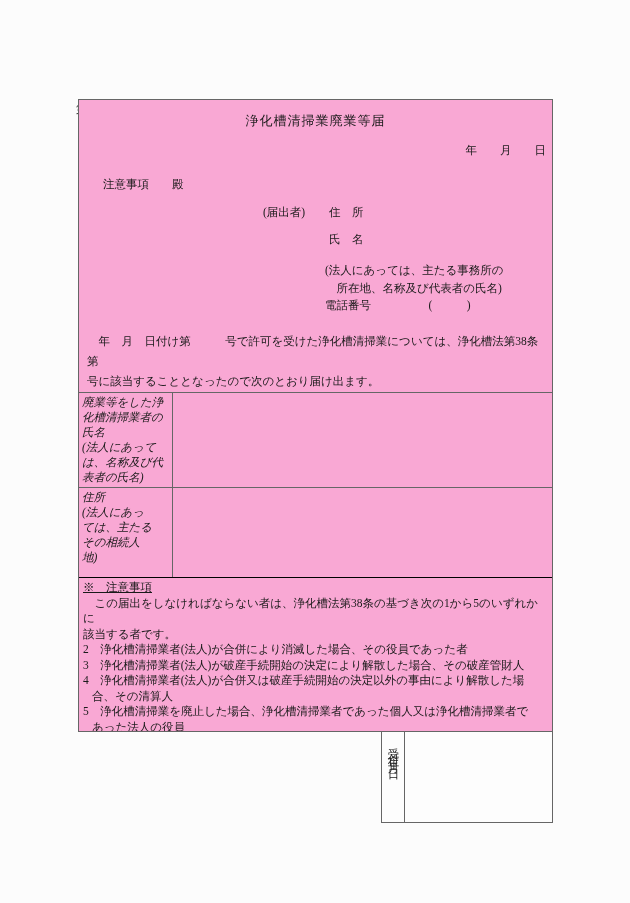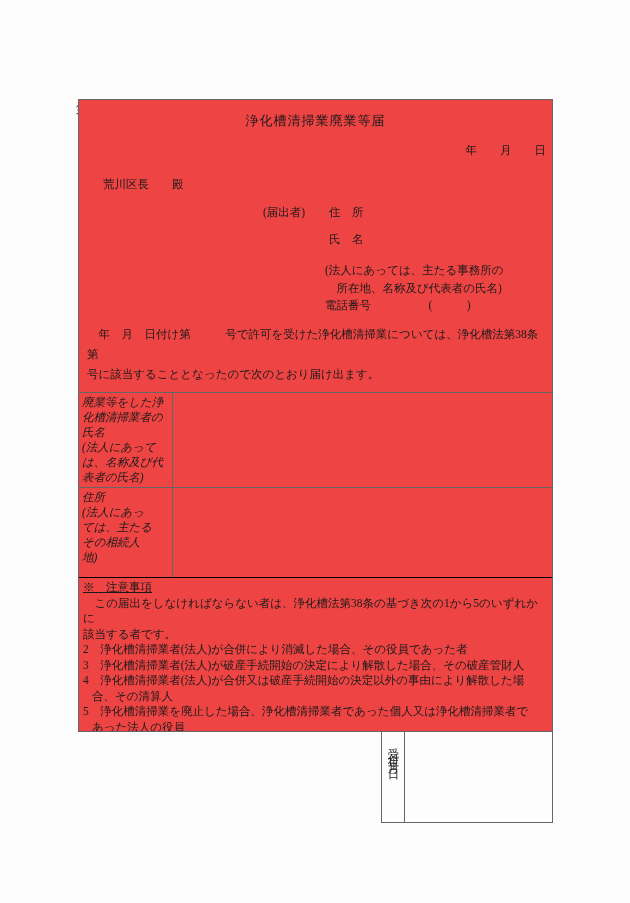--- a/index.html
+++ b/index.html
@@ -9,30 +9,30 @@
     font-family:"Liberation Serif","DejaVu Serif",serif;
     color:#1a1a1a;font-size:11.5px;line-height:1.3;
     -webkit-font-smoothing:antialiased;
   }
   *{box-sizing:border-box;}
   .abs{position:absolute;}
   .pre{white-space:pre-line;}
   #form-number{left:76px;top:74px;margin-top:28px;}
   #main-box{
     left:78px;top:99px;width:475px;height:633px;
-    border:1px solid #666;background:#ef4444;
+    border:1px solid #666;background:#f9a8d4;
   }
   #form-title{left:0;right:0;top:13px;text-align:center;font-size:13px;letter-spacing:1px;}
   #date-line{right:6px;top:43px;}
   #addressee{left:24px;top:77px;}
   #declarant-label{left:184px;top:105px;}
   #declarant-address{left:250px;top:105px;}
   #declarant-name{left:250px;top:132px;}
   #corp-block{left:246px;top:162px;line-height:17.5px;}
-  #body-text{left:8px;top:224px;width:462px;line-height:20px;}
+  #body-text{left:8px;top:231px;width:462px;line-height:20px;}
   #form-table{left:0;right:0;top:292px;font-style:italic;}
   .t-row{display:flex;border-top:1px solid #666;}
   .t-row.r1{height:95px;}
   .t-row.r2{height:90px;}
   .t-label{width:94px;border-right:1px solid #666;padding:2px 3px 0 3px;line-height:15px;white-space:pre-line;}
   .t-value{flex:1;}
   #notes{left:0;right:0;top:477px;height:154px;border-top:1px solid #000000;padding:2px 4px 0 4px;line-height:15.5px;overflow:hidden;}
   #notes-heading{text-decoration:underline;}
   .note-item{white-space:pre-line;padding-left:9px;text-indent:-9px;}
   #notes-intro{white-space:pre-line;}
@@ -54,21 +54,21 @@
 <body>
 
 <div id="form-number" class="abs">第 14 号様式(第 11 条関係)</div>
 
 <div id="main-box" class="abs">
 
   <div id="form-title" class="abs">浄化槽清掃業廃業等届</div>
 
   <div id="date-line" class="abs">年　　月　　日</div>
 
-  <div id="addressee" class="abs">荒川区長　　殿</div>
+  <div id="addressee" class="abs">注意事項　　殿</div>
 
   <div id="declarant-label" class="abs">(届出者)</div>
   <div id="declarant-address" class="abs">住　所</div>
   <div id="declarant-name" class="abs">氏　名</div>
 
   <div id="corp-block" class="abs">
     <div>(法人にあっては、主たる事務所の</div>
     <div>　所在地、名称及び代表者の氏名)</div>
     <div>電話番号　　　　　(　　　)</div>
   </div>

